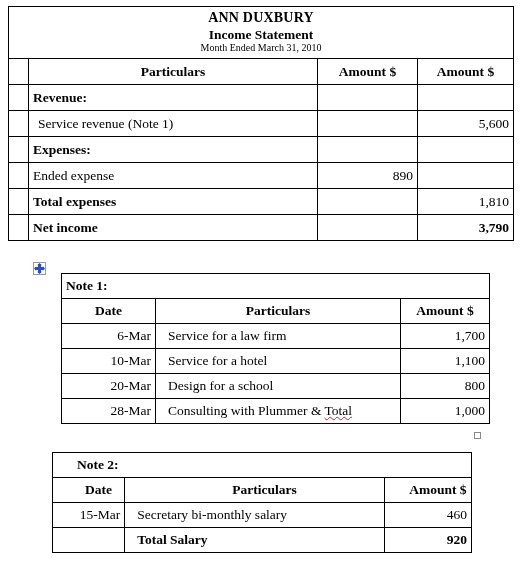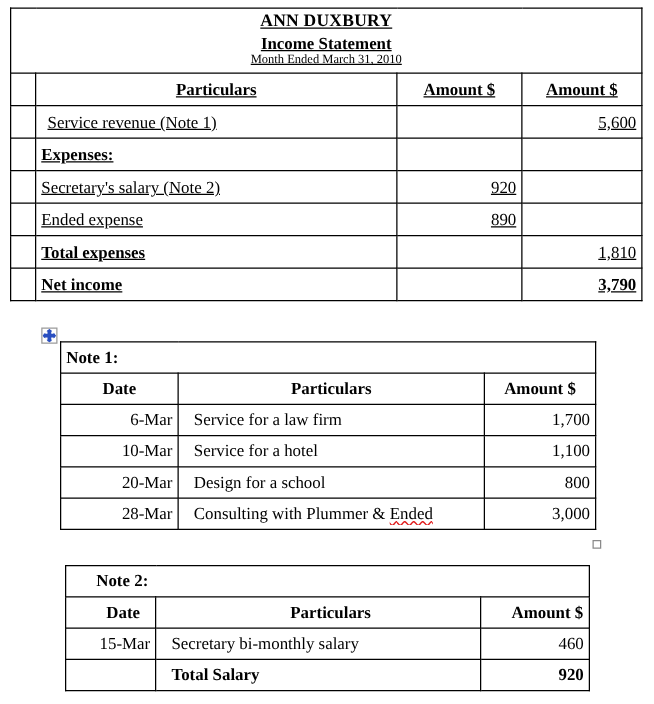--- a/index.html
+++ b/index.html
@@ -45,42 +45,41 @@
   .lt     { text-align: left; }
   .indent { padding-left: 9px !important; }
   .indent2{ padding-left: 12px !important; margin-left: 32px; }
 
   
   #main-statement {
     position: absolute;
     left: 8px;
     top: 6px;
     width: 445px;
-    text-decoration: underline;
   }
   #main-statement td { height: 21px; }
   #main-statement td.spacer-col { width: 20px; padding: 0; }
   #main-statement td.particulars-col { width: 289px; }
   #main-statement td.amount1-col { width: 100px; }
   #main-statement td.amount2-col { width: 96px; }
 
   .title-cell {
     text-align: center;
     padding: 3px 4px 4px 4px !important;
     height: auto !important;
   }
   .title-line-1 { font-weight: bold; font-size: 14px; letter-spacing: .2px; }
   .title-line-2 { font-weight: bold; font-size: 13.5px; }
   .title-line-3 { font-size: 10px; }
   .hdr-cell { font-weight: bold; text-align: center; font-size: 14px; }
 
   
   #note1-table {
     position: absolute;
-    left: 48px;
+    left: 61px;
     top: 273px;
     width: 346px;
   }
   #note1-table td { height: 20px; }
   #note1-table td.date-col { width: 94px; }
   #note1-table td.part-col { width: 245px; }
   #note1-table td.amt-col  { width: 89px; }
 
   #note2-table {
     position: absolute;
@@ -153,34 +152,34 @@
       </tr>
       <tr>
         <td class="spacer-col"></td>
         <td class="particulars-col hdr-cell">Particulars</td>
         <td class="amount1-col hdr-cell">Amount $</td>
         <td class="amount2-col hdr-cell">Amount $</td>
       </tr>
 
       <tr>
         <td class="spacer-col"></td>
+        <td class="particulars-col lt b">Revenue:</td>
+        <td class="amount1-col rt"></td>
+        <td class="amount2-col rt"></td>
+      </tr>
+      <tr>
+        <td class="spacer-col"></td>
         <td class="particulars-col lt indent">Service revenue (Note 1)</td>
         <td class="amount1-col rt"></td>
         <td class="amount2-col rt">5,600</td>
       </tr>
       <tr>
         <td class="spacer-col"></td>
         <td class="particulars-col lt b">Expenses:</td>
         <td class="amount1-col rt"></td>
-        <td class="amount2-col rt"></td>
-      </tr>
-      <tr>
-        <td class="spacer-col"></td>
-        <td class="particulars-col lt">Secretary's salary (Note 2)</td>
-        <td class="amount1-col rt">920</td>
         <td class="amount2-col rt"></td>
       </tr>
       <tr>
         <td class="spacer-col"></td>
         <td class="particulars-col lt">Ended expense</td>
         <td class="amount1-col rt">890</td>
         <td class="amount2-col rt"></td>
       </tr>
       <tr>
         <td class="spacer-col"></td>
@@ -238,22 +237,22 @@
         <td class="part-col lt indent2">Service for a hotel</td>
         <td class="amt-col rt">1,100</td>
       </tr>
       <tr>
         <td class="date-col rt">20-Mar</td>
         <td class="part-col lt indent2">Design for a school</td>
         <td class="amt-col rt">800</td>
       </tr>
       <tr>
         <td class="date-col rt">28-Mar</td>
-        <td class="part-col lt indent2"><span>Consulting with Plummer &amp; </span><span class="misspelled">Ended</span></td>
-        <td class="amt-col rt">3,000</td>
+        <td class="part-col lt indent2"><span>Consulting with Plummer &amp; </span><span class="misspelled">Total</span></td>
+        <td class="amt-col rt">1,000</td>
       </tr>
     </tbody>
   </table>
 
   <div id="table-resize-handle"></div>
 
   <table class="doc" id="note2-table">
     <colgroup>
       <col style="width:72px">
         <col style="width:259px">

